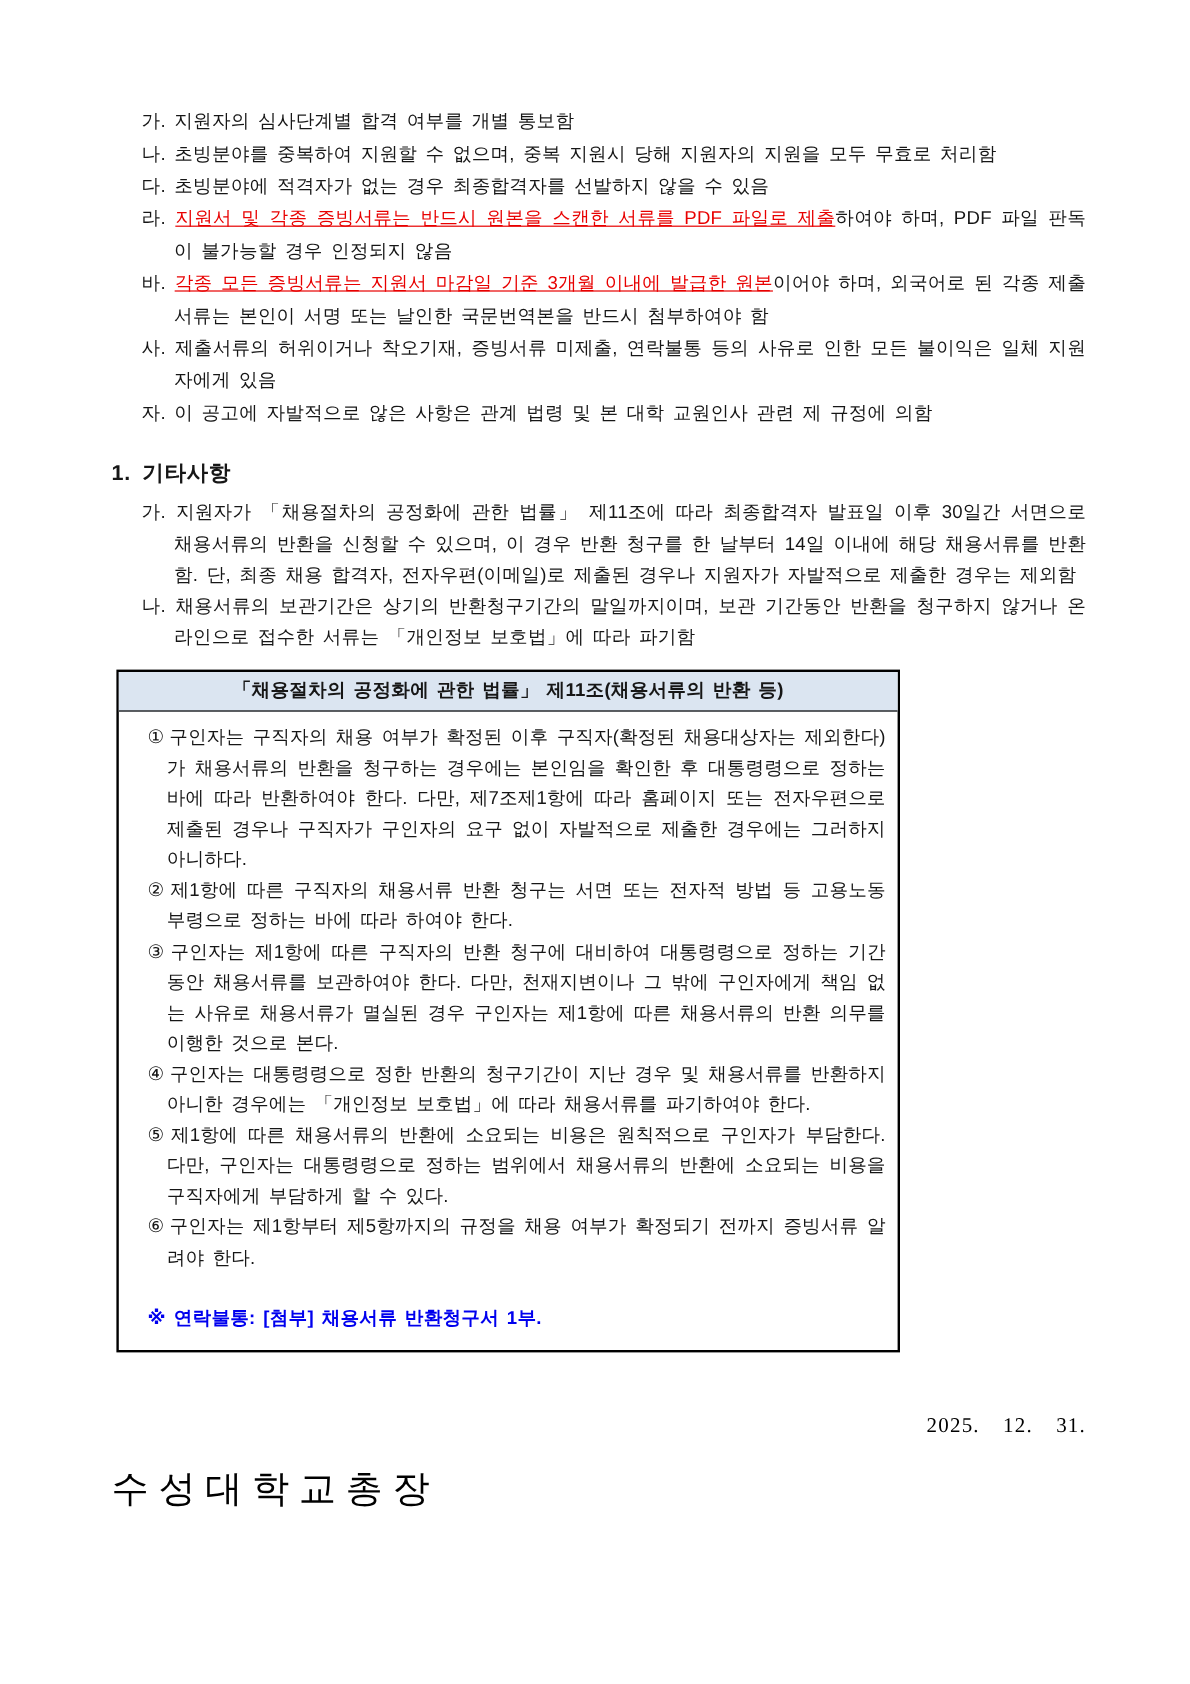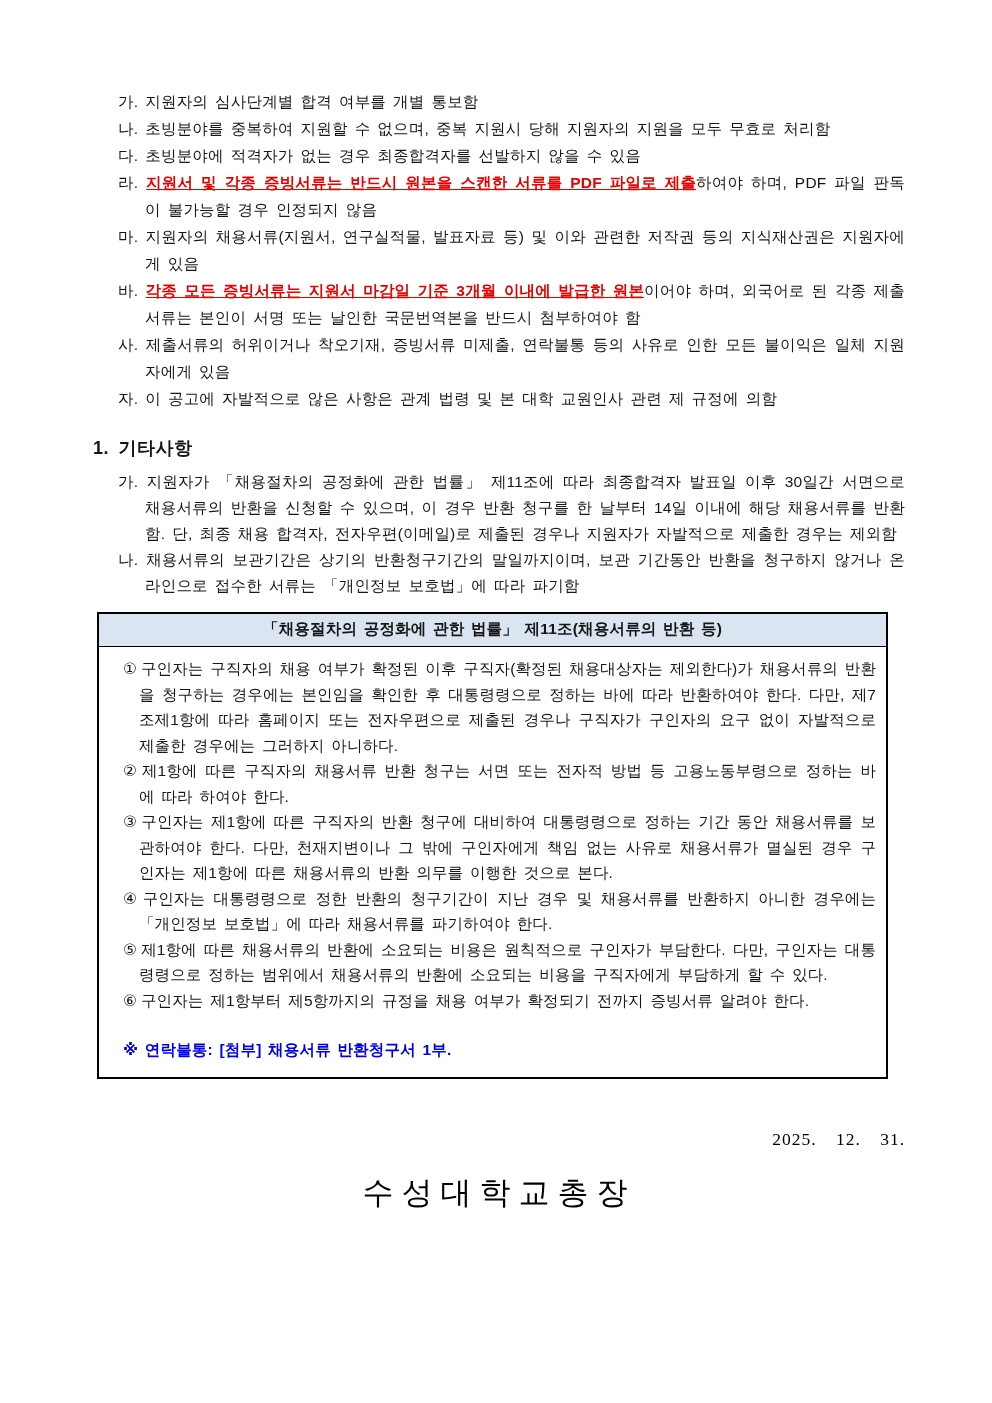--- a/index.html
+++ b/index.html
@@ -27,27 +27,27 @@
     text-align: justify;
     letter-spacing: 0.2px;
     word-spacing: 2.5px;
     padding-left: 52px;
     text-indent: -27px;
   }
   .sec7 { margin-top: 24px; }
   .sec7 .item { line-height: 26px; }
   .seg-red {
     color: var(--red, #e80000);
-    font-weight: bold;
+    font-weight: normal;
     text-decoration: underline;
   }
   .law-box {
     margin-top: 13px;
     margin-left: 4px;
-    width: 791px;
+    width: 653px;
     box-sizing: border-box;
     border: 2px solid #000000;
   }
   .law-box-header {
     background: var(--box-header-bg, #dbe5f1);
     border-bottom: 1px solid #000000;
     text-align: center;
     font-size: 15.5px;
     font-weight: bold;
     letter-spacing: 0.2px;
@@ -79,39 +79,38 @@
     margin-top: 50px;
     text-align: right;
     font-family: "Liberation Serif", "DejaVu Serif", serif;
     font-size: 17.5px;
     word-spacing: 14px;
     letter-spacing: 1px;
     color: #000000;
   }
   .signature {
     margin-top: 22px;
-    text-align: center;
+    text-align: left;
     font-family: "Liberation Serif", "DejaVu Serif", serif;
     font-size: 31px;
     letter-spacing: 8px;
     color: #000000;
   }
 </style>
 </head>
 <body>
 
 <div class="page">
 
   <section>
     <div id="sec6-items">
         <div class="item"><span>가.</span> <span class="seg-normal">지원자의 심사단계별 합격 여부를 개별 통보함</span></div>
         <div class="item"><span>나.</span> <span class="seg-normal">초빙분야를 중복하여 지원할 수 없으며, 중복 지원시 당해 지원자의 지원을 모두 무효로 처리함</span></div>
         <div class="item"><span>다.</span> <span class="seg-normal">초빙분야에 적격자가 없는 경우 최종합격자를 선발하지 않을 수 있음</span></div>
         <div class="item"><span>라.</span> <span class="seg-red">지원서 및 각종 증빙서류는 반드시 원본을 스캔한 서류를 PDF 파일로 제출</span><span class="seg-normal">하여야 하며, PDF 파일 판독이 불가능할 경우 인정되지 않음</span></div>
-        <div class="item"><span>마.</span> <span class="seg-normal">지원자의 채용서류(지원서, 연구실적물, 발표자료 등) 및 이와 관련한 저작권 등의 지식재산권은 지원자에게 있음</span></div>
         <div class="item"><span>바.</span> <span class="seg-red">각종 모든 증빙서류는 지원서 마감일 기준 3개월 이내에 발급한 원본</span><span class="seg-normal">이어야 하며, 외국어로 된 각종 제출서류는 본인이 서명 또는 날인한 국문번역본을 반드시 첨부하여야 함</span></div>
         <div class="item"><span>사.</span> <span class="seg-normal">제출서류의 허위이거나 착오기재, 증빙서류 미제출, 연락불통 등의 사유로 인한 모든 불이익은 일체 지원자에게 있음</span></div>
         <div class="item"><span>자.</span> <span class="seg-normal">이 공고에 자발적으로 않은 사항은 관계 법령 및 본 대학 교원인사 관련 제 규정에 의함</span></div>
       </div>
   </section>
 
   <section class="sec7">
     <h2 class="sec-title">1. 기타사항</h2>
     <div id="sec7-items">
         <div class="item"><span>가.</span> <span class="seg-normal">지원자가 「채용절차의 공정화에 관한 법률」 제11조에 따라 최종합격자 발표일 이후 30일간 서면으로 채용서류의 반환을 신청할 수 있으며, 이 경우 반환 청구를 한 날부터 14일 이내에 해당 채용서류를 반환함. 단, 최종 채용 합격자, 전자우편(이메일)로 제출된 경우나 지원자가 자발적으로 제출한 경우는 제외함</span></div>

